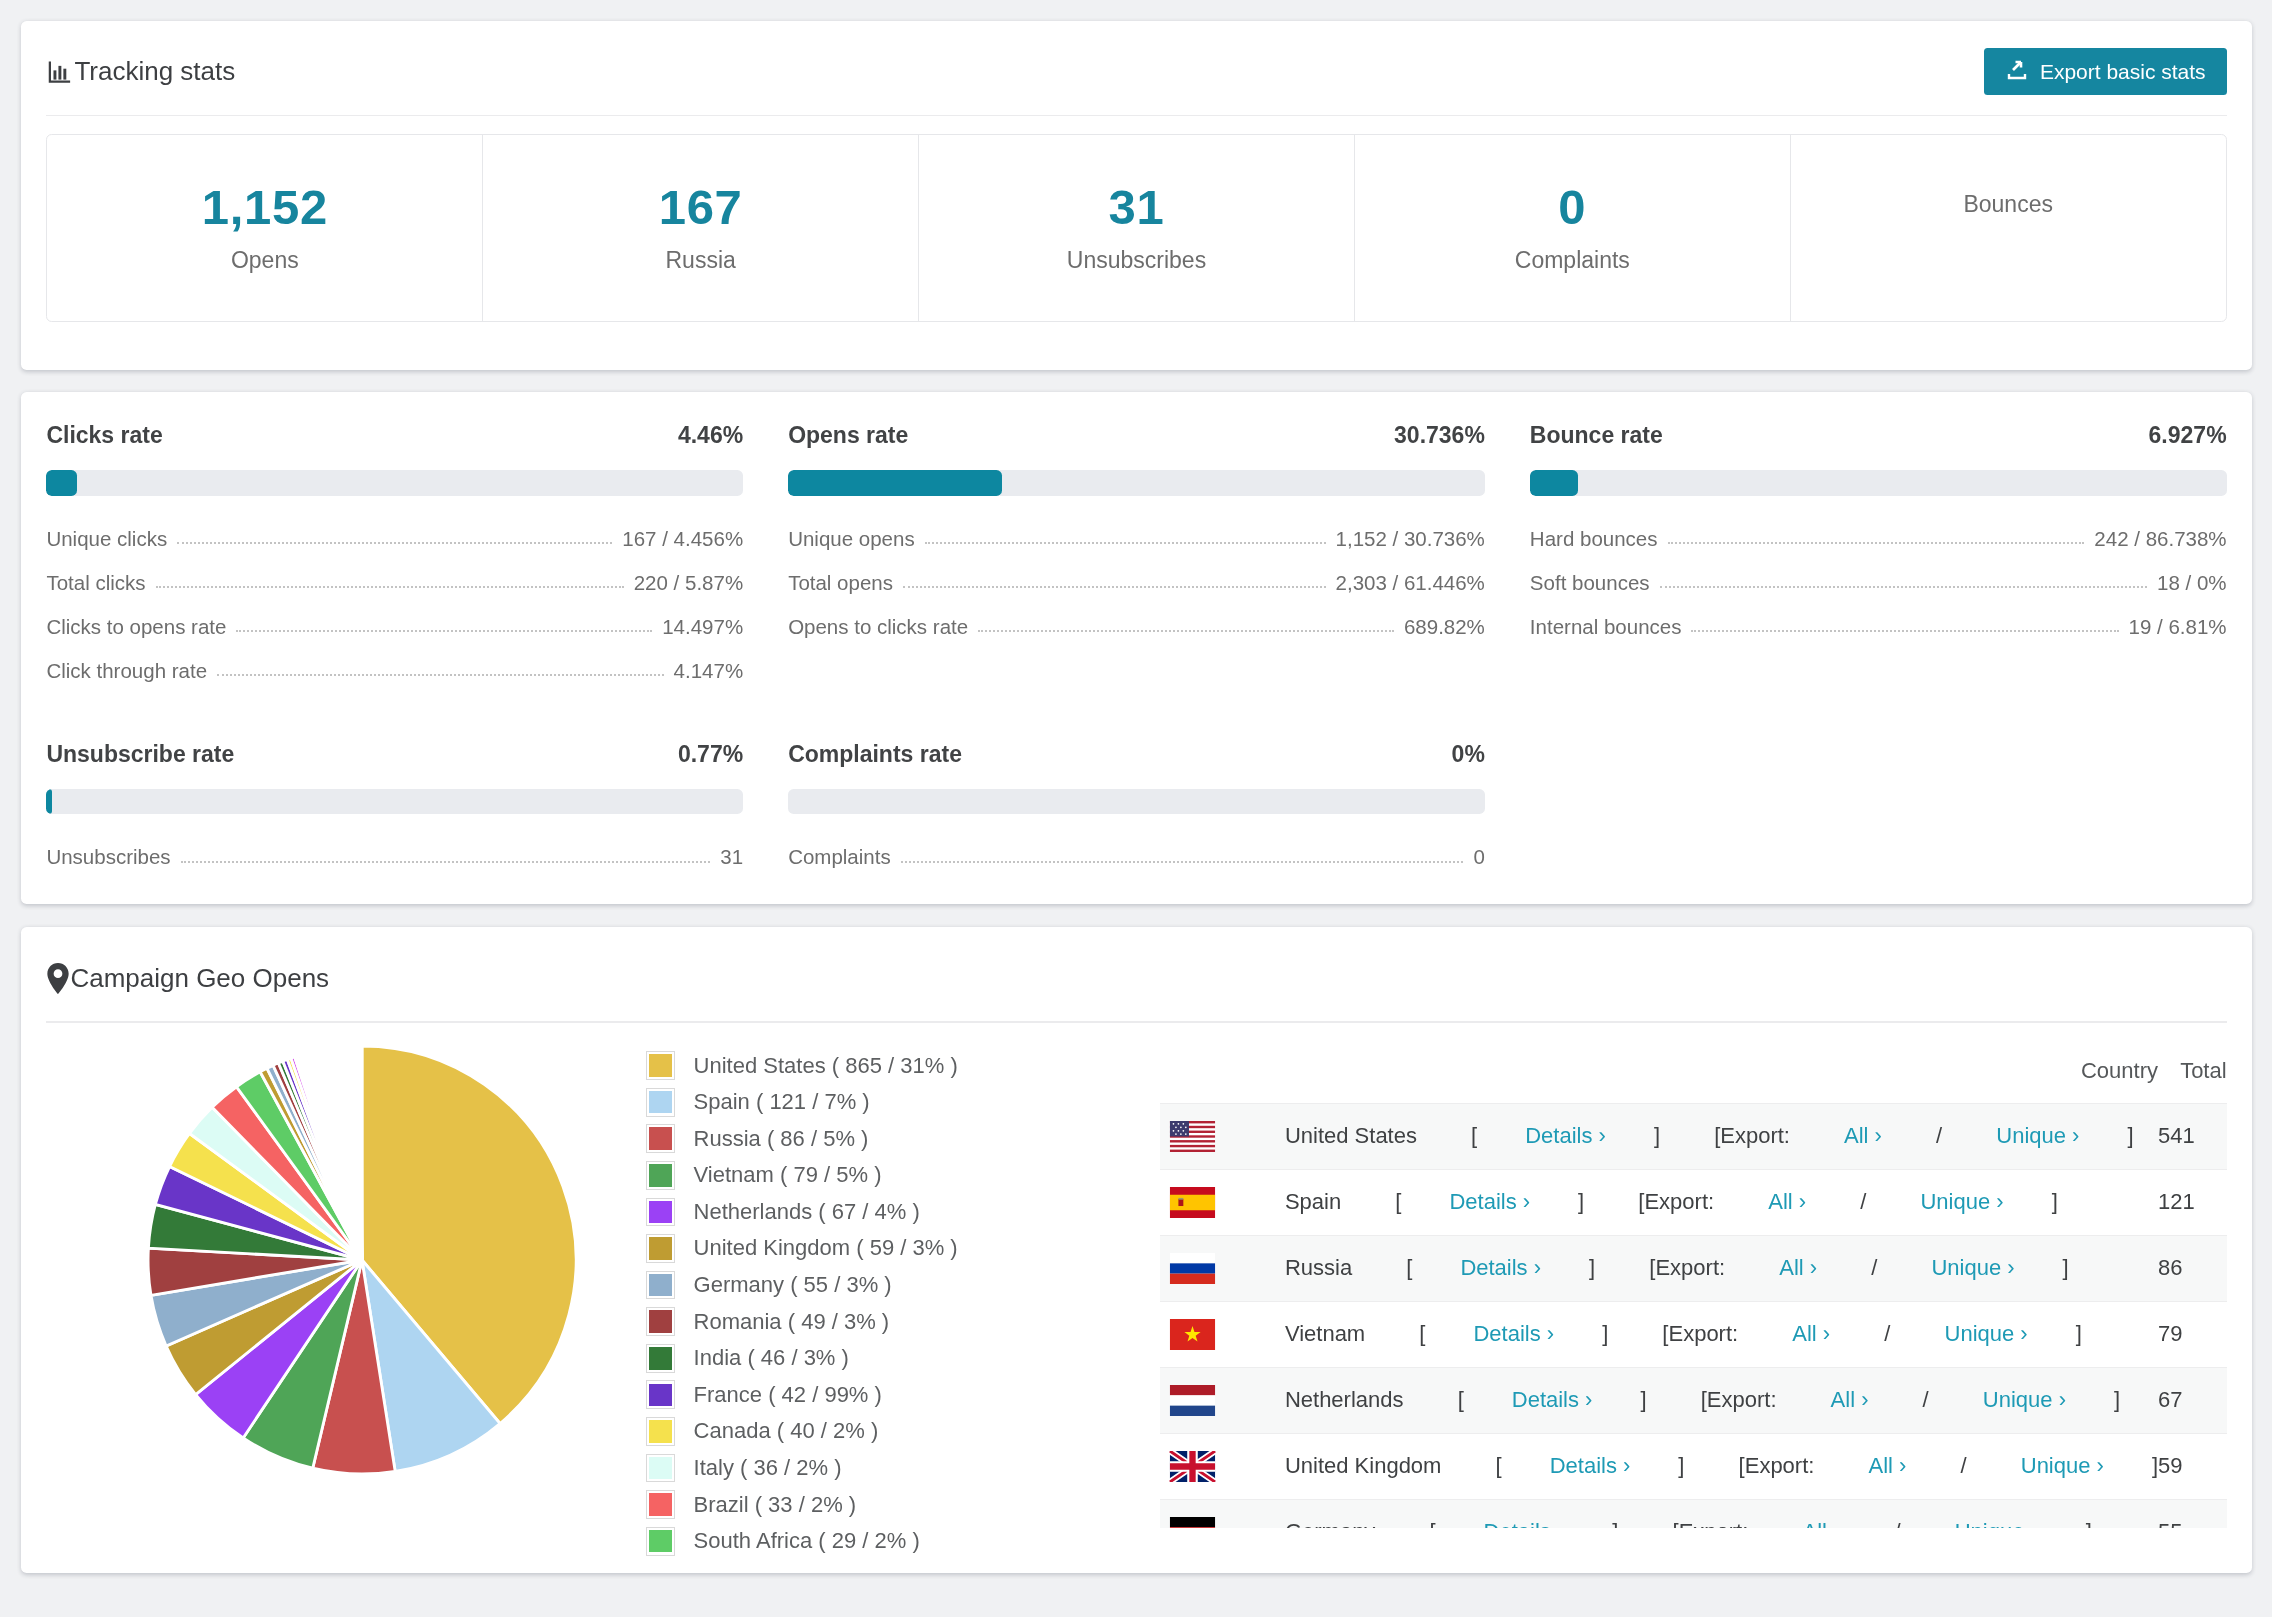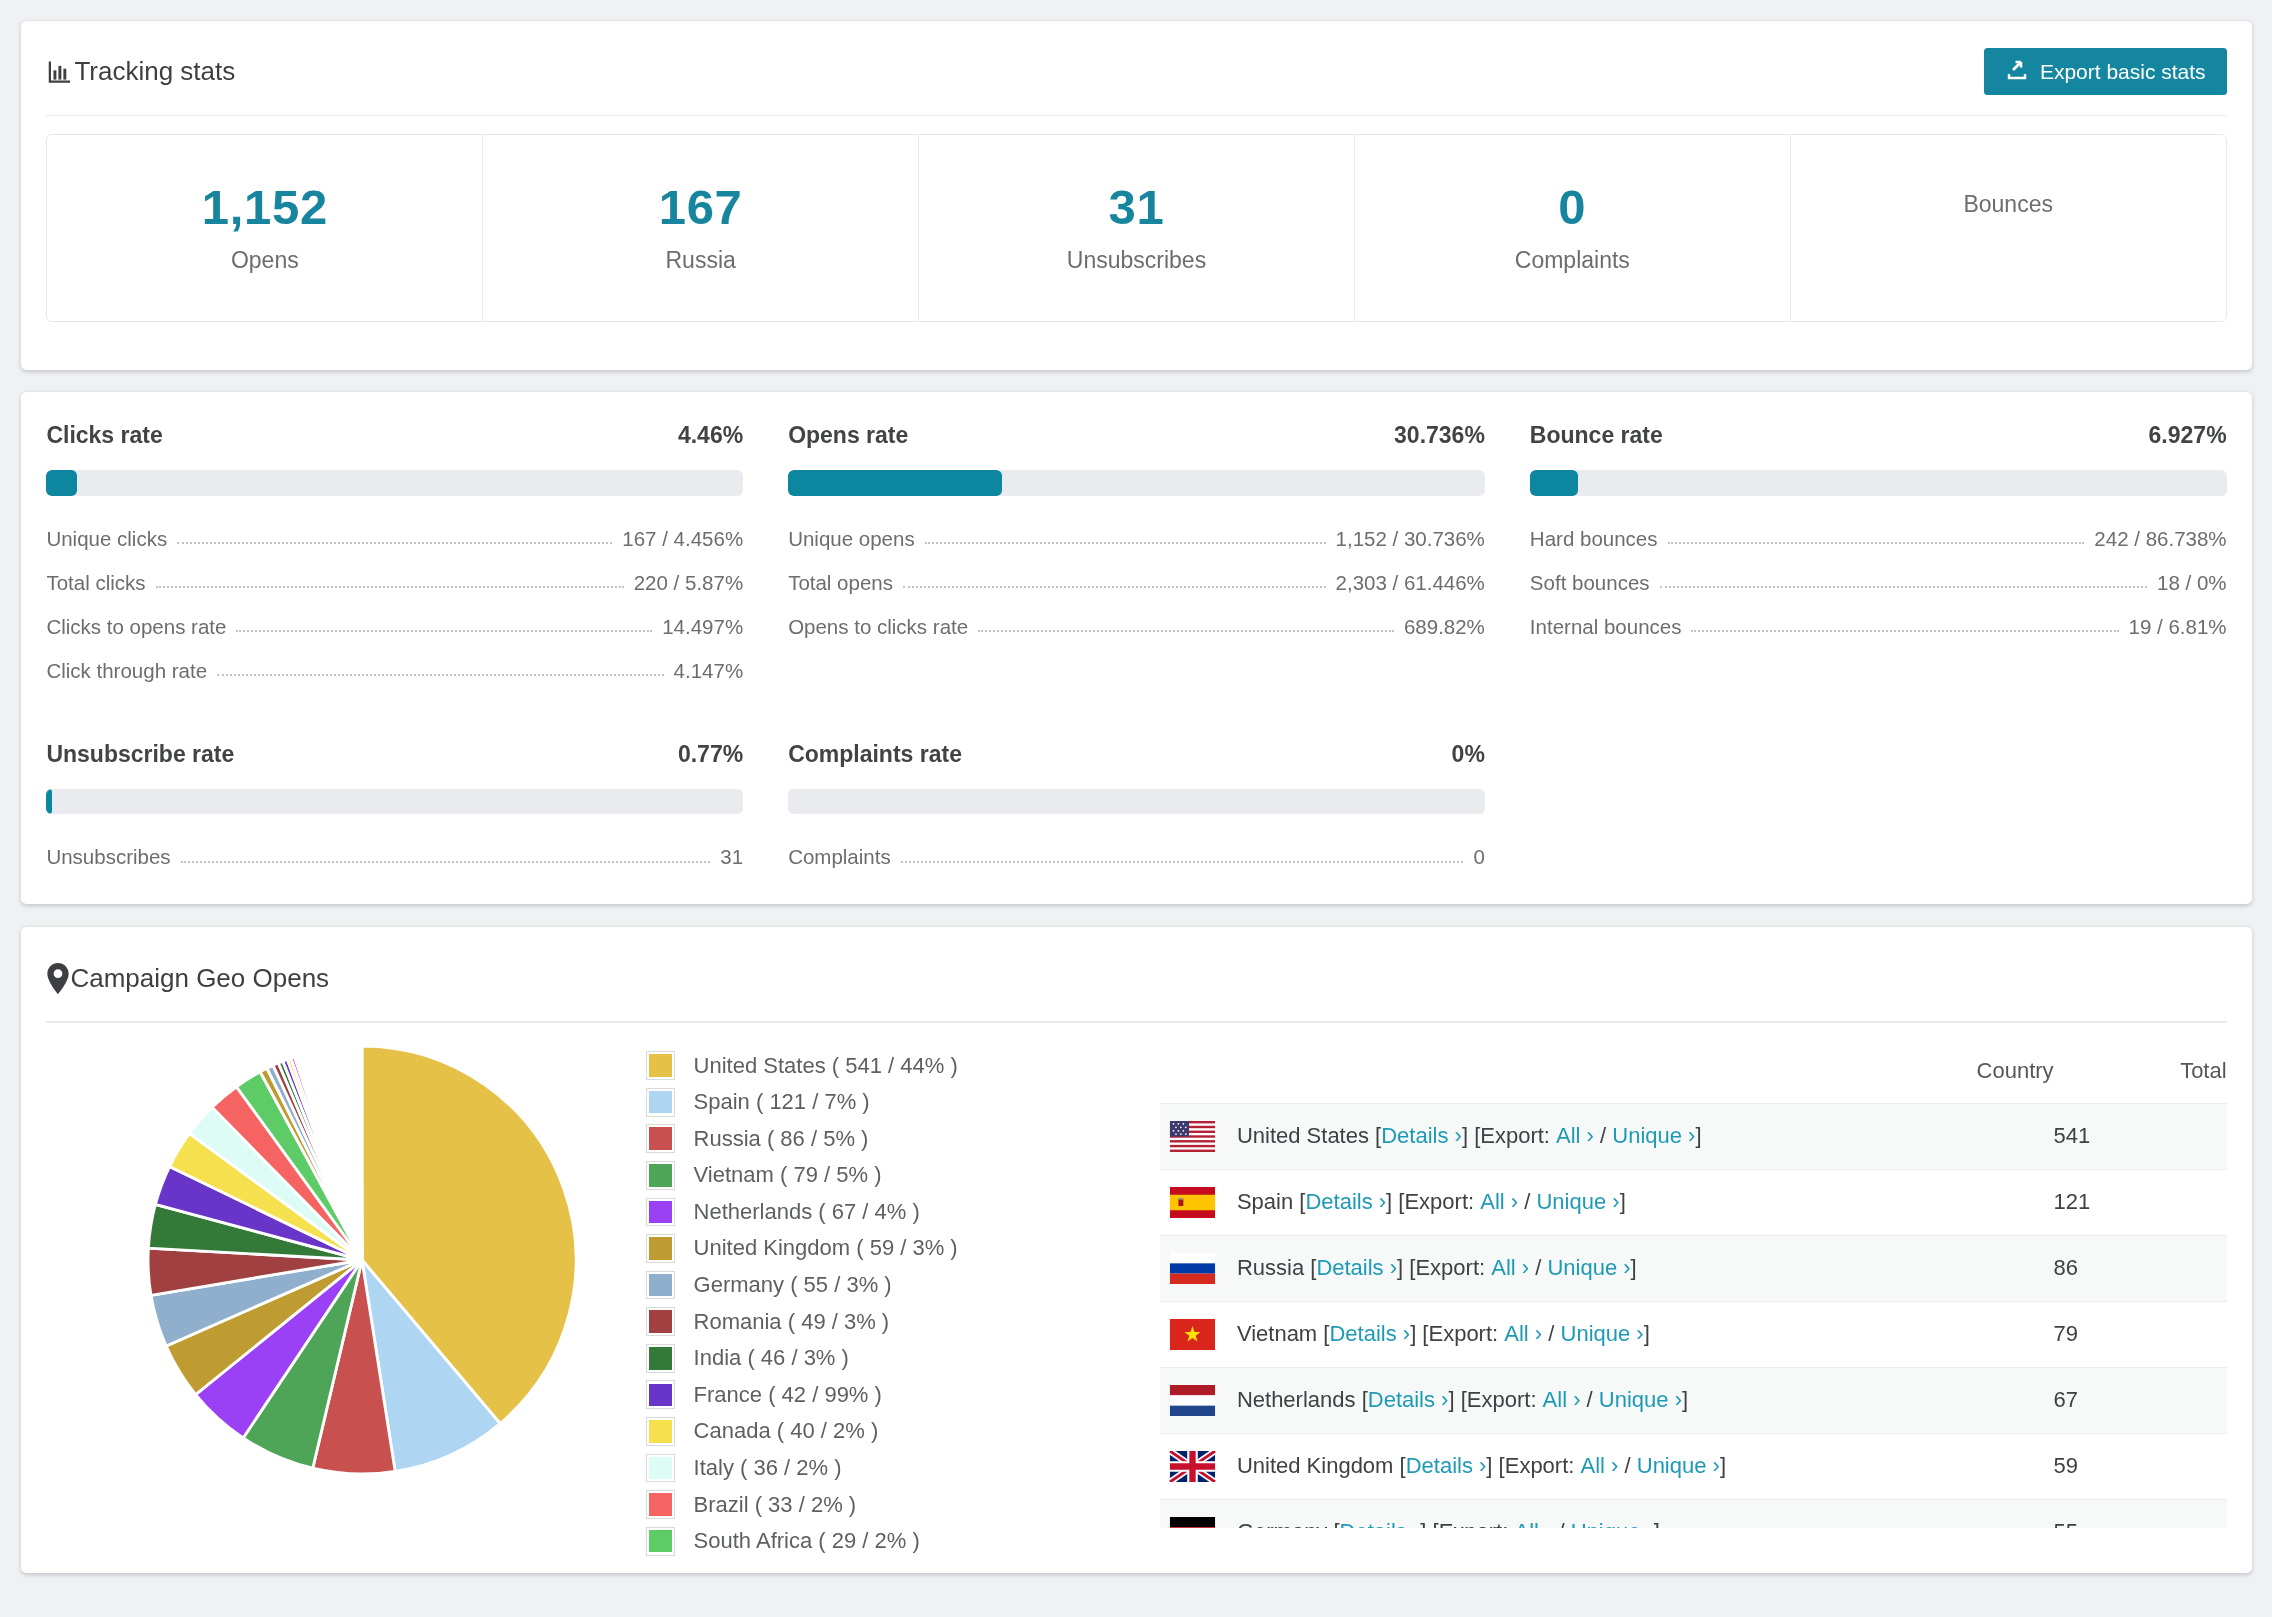--- a/index.html
+++ b/index.html
@@ -42,21 +42,21 @@
   .legend-item{display:flex;align-items:center;margin-bottom:7.8px;}
   .legend-swatch{width:22.6px;height:22.6px;border:1.4px solid #d9d9d9;padding:2.1px;flex:none;
     background-clip:content-box;margin-right:18.4px;}
   .legend-label{font-size:22px;color:#5d5f61;white-space:nowrap;}
   #table-wrap{flex:1;margin-left:175px;height:487px;overflow:hidden;}
   table{width:100%;border-collapse:collapse;}
   th{font-size:22px;color:#55585a;font-weight:400;text-align:right;padding:17px 0 18.4px 0;}
   th.col-total{width:173px;}
   td{font-size:22px;color:#3f4143;padding:17px 0;border-top:0.7px solid #ededee;}
   tbody tr:nth-child(odd){background:#f7f8f8;}
-  .country-cell{display:flex;align-items:center;}
+  .country-cell{display:flex;align-items:center;gap:48px;}
   .flag{width:47px;height:31px;margin:0 21px 0 8.5px;flex:none;display:inline-block;}
   .flag svg{display:block;width:100%;height:100%;}
   a.geo-link{color:#1e9ab5;text-decoration:none;cursor:pointer;}
   .link-text{white-space:nowrap;}
 </style>
 </head>
 <body>
 
 <div class="card" id="card-tracking">
   <div class="card-header">
@@ -310,21 +310,21 @@
           <path d="M 305 305 L 296.9 7.1 A 298 298 0 0 1 298.3 7.1 Z" fill="#8b2323" stroke="#fff" stroke-width="4"></path>
           <path d="M 305 305 L 298.3 7.1 A 298 298 0 0 1 299.6 7.0 Z" fill="#aed5f1" stroke="#fff" stroke-width="4"></path>
           <path d="M 305 305 L 299.6 7.0 A 298 298 0 0 1 301.0 7.0 Z" fill="#ff7bd5" stroke="#fff" stroke-width="4"></path>
           <path d="M 305 305 L 301.0 7.0 A 298 298 0 0 1 302.3 7.0 Z" fill="#fdfdfd" stroke="#fff" stroke-width="4"></path>
           <path d="M 305 305 L 302.3 7.0 A 298 298 0 0 1 303.7 7.0 Z" fill="#c8504f" stroke="#fff" stroke-width="4"></path>
           <path d="M 305 305 L 303.7 7.0 A 298 298 0 0 1 305.0 7.0 Z" fill="#9b41f5" stroke="#fff" stroke-width="4"></path>
         </svg></div>
     <div id="legend">
         <div class="legend-item">
           <span class="legend-swatch" style="background-color: rgb(229, 193, 72);"></span>
-          <span class="legend-label">United States ( 541 / 44% )</span>
+          <span class="legend-label">United States ( 865 / 31% )</span>
         </div>
         <div class="legend-item">
           <span class="legend-swatch" style="background-color: rgb(174, 213, 241);"></span>
           <span class="legend-label">Spain ( 121 / 7% )</span>
         </div>
         <div class="legend-item">
           <span class="legend-swatch" style="background-color: rgb(200, 80, 79);"></span>
           <span class="legend-label">Russia ( 86 / 5% )</span>
         </div>
         <div class="legend-item">

